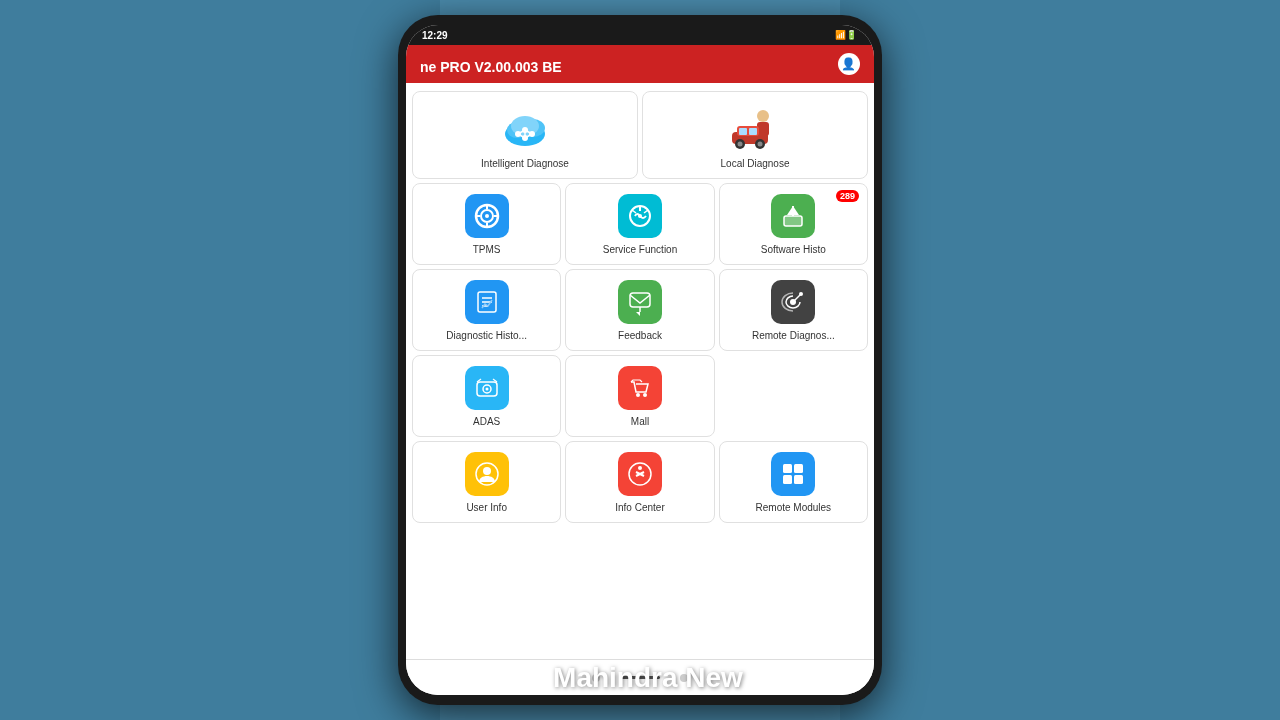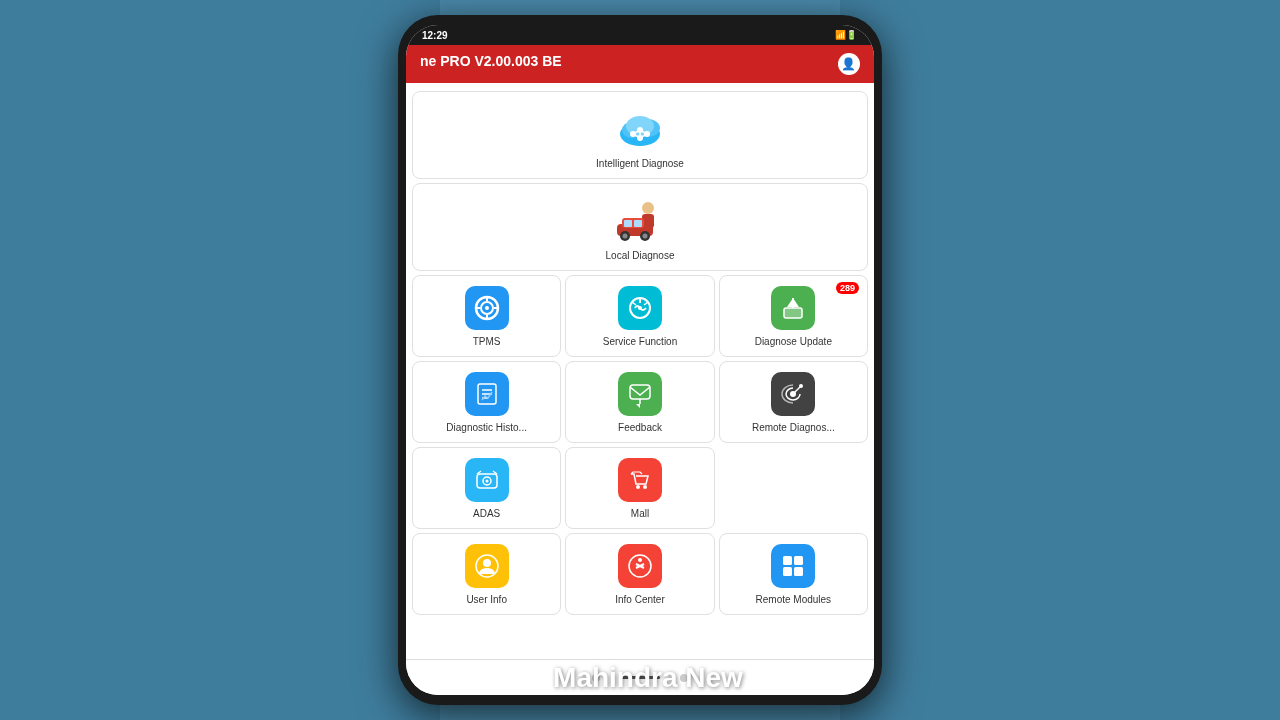--- a/index.html
+++ b/index.html
@@ -73,21 +73,21 @@
     .status-time { font-weight: bold; font-size: 10px; }
     .status-icons { font-size: 9px; display: flex; gap: 3px; align-items: center; }
 
     
     .app-header {
       background: #cc2222;
       color: white;
       padding: 8px 14px;
       display: flex;
       justify-content: space-between;
-      align-items: flex-start;
+      align-items: flex-end;
       height: 38px;
     }
     .app-title {
       font-size: 14px;
       font-weight: bold;
       color: white;
     }
     .header-user-icon {
       width: 22px; height: 22px;
       background: white;
@@ -103,21 +103,21 @@
     .grid-area {
       flex: 1;
       background: white;
       overflow-y: auto;
       padding: 8px 6px;
     }
 
     
     .top-row {
       display: grid;
-      grid-template-columns: 1fr;
+      grid-template-columns: 1fr 1fr;
       gap: 4px;
       margin-bottom: 4px;
     }
 
     .app-tile-wide {
       background: white;
       border: 1px solid #e0e0e0;
       border-radius: 8px;
       display: flex;
       flex-direction: column;
@@ -335,21 +335,21 @@
           <div class="app-tile">
             <div class="badge">289</div>
             <div class="tile-icon icon-green">
               <svg width="28" height="28" viewBox="0 0 28 28" fill="none">
                 <rect x="5" y="14" width="18" height="10" rx="2" fill="white" opacity="0.3"></rect>
                 <rect x="5" y="14" width="18" height="10" rx="2" stroke="white" stroke-width="1.5"></rect>
                 <polygon points="14,4 20,13 8,13" fill="white"></polygon>
                 <line x1="14" y1="4" x2="14" y2="14" stroke="white" stroke-width="2"></line>
               </svg>
             </div>
-            <span class="tile-label">Diagnose Update</span>
+            <span class="tile-label">Software Histo</span>
           </div>
         </div>
 
         <div class="app-grid">
 
           <div class="app-tile">
             <div class="tile-icon icon-blue">
               <svg width="28" height="28" viewBox="0 0 28 28" fill="none">
                 <rect x="5" y="4" width="18" height="20" rx="2" fill="none" stroke="white" stroke-width="1.5"></rect>
                 <line x1="9" y1="10" x2="19" y2="10" stroke="white" stroke-width="1.5"></line>

